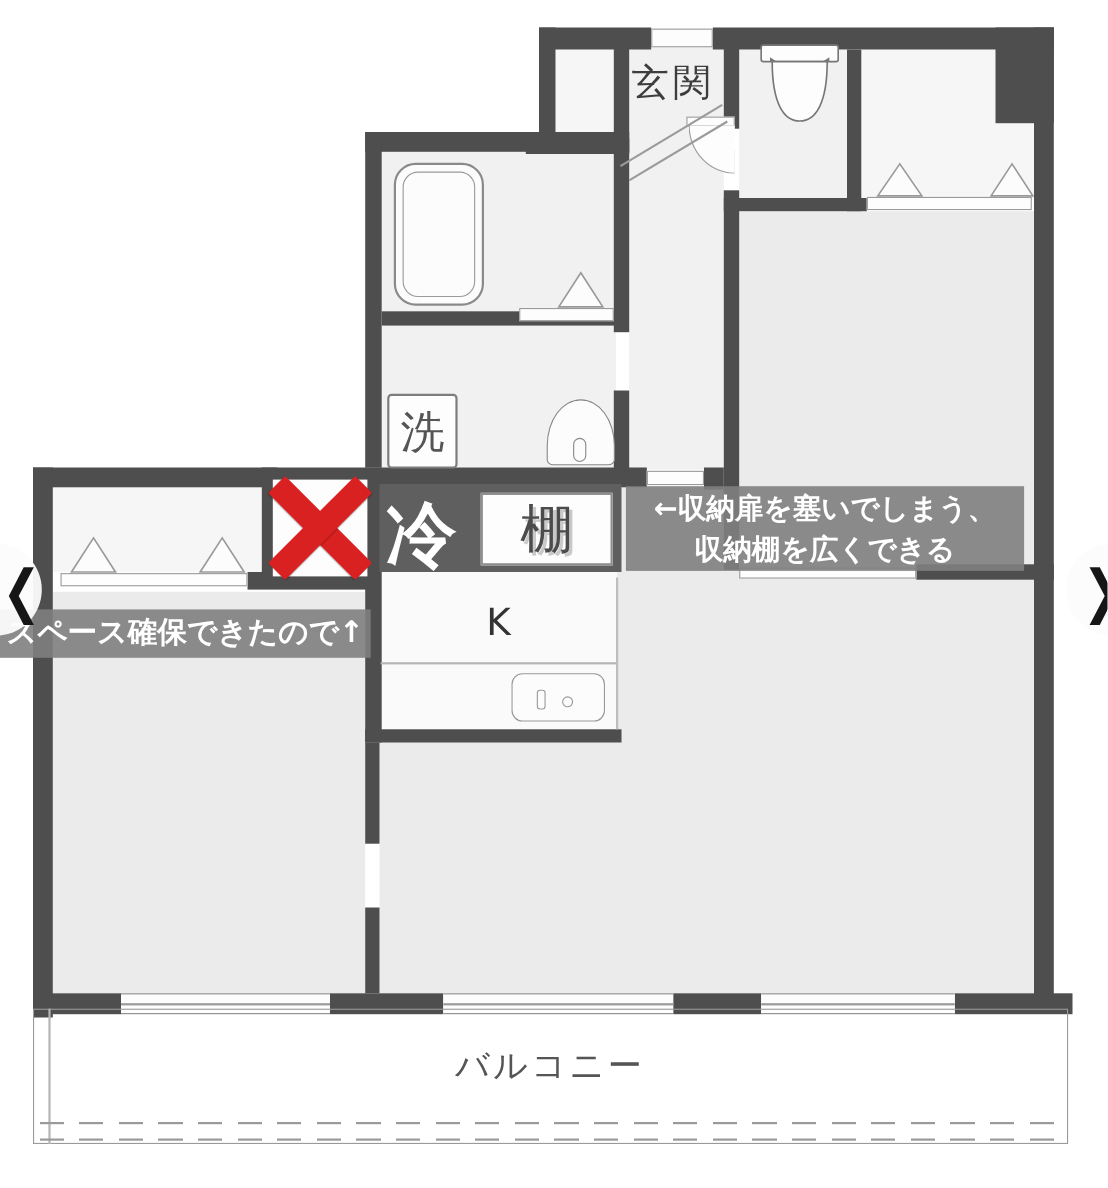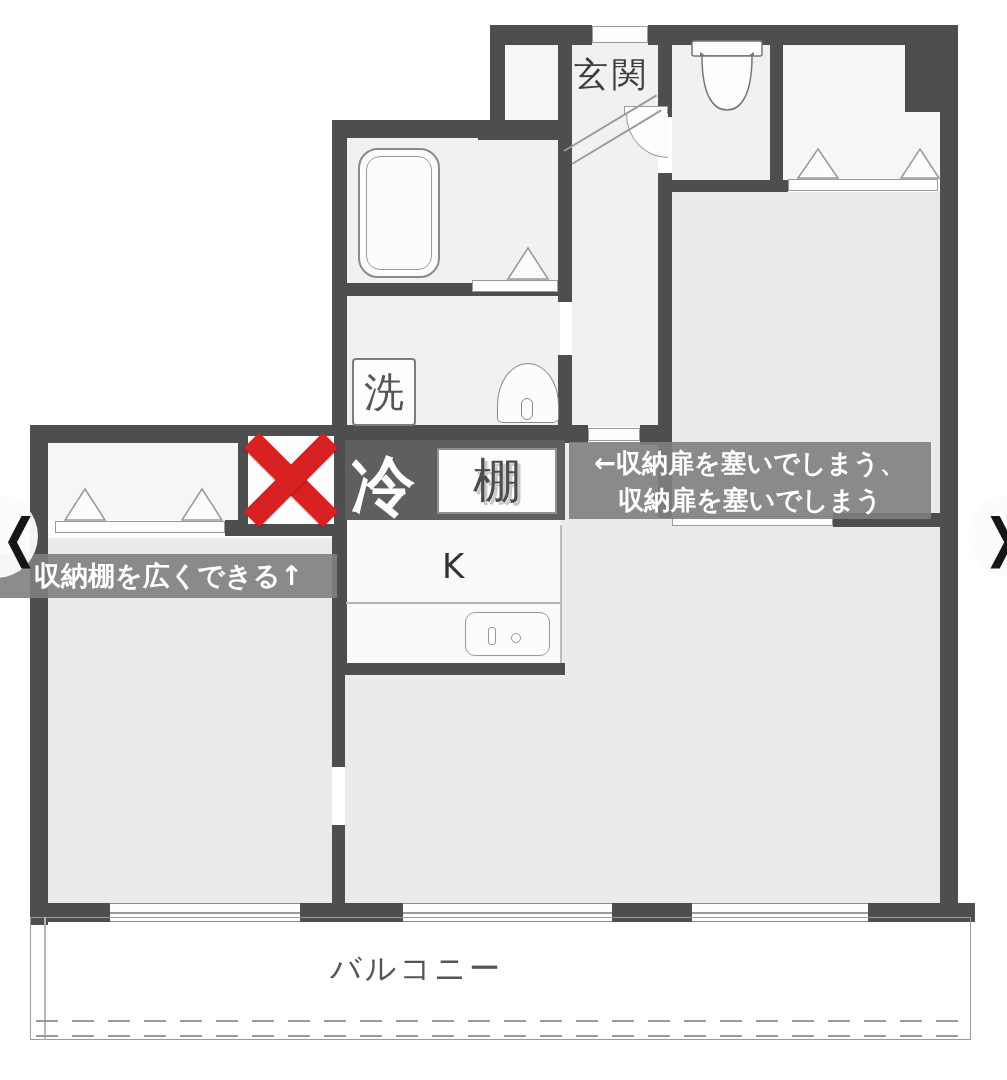--- a/index.html
+++ b/index.html
@@ -149,33 +149,33 @@
     </div>
   </div>
 
   <div class="xwrap">
     <div class="xbar" style="transform:translate(-50%,-50%) rotate(45deg);"></div>
     <div class="xbar" style="transform:translate(-50%,-50%) rotate(-45deg);"></div>
   </div>
 
   <span class="lbl" style="left:574px;top:52px;font-size:34px;font-weight:500;letter-spacing:4px;">玄関</span>
   <span class="lbl" style="left:442px;top:546px;font-size:34px;color:#333;">K</span>
-  <span class="lbl" style="left:330px;top:948px;width:340px;text-align:left;font-size:31px;color:#555;letter-spacing:3px;">バルコニー</span>
+  <span class="lbl" style="left:330px;top:948px;width:340px;text-align:center;font-size:31px;color:#555;letter-spacing:3px;">バルコニー</span>
 
   <div class="abs" style="left:30px;top:917px;width:941px;height:123px;border:1.5px solid #9a9a9a;box-sizing:border-box;z-index:2;"></div>
   <div class="abs" style="left:44px;top:917px;width:1.5px;height:123px;background:#b5b5b5;z-index:2;"></div>
   <div class="dash" style="left:36px;top:1020px;width:928px;"></div>
   <div class="dash" style="left:36px;top:1035px;width:928px;"></div>
 
   <div class="note" style="left:0;top:554px;width:337px;height:44px;font-size:27px;line-height:44px;">
-    <span>収納棚を広くできる↑</span>
+    <span>スペース確保できたので↑</span>
   </div>
   <div class="note" style="left:569px;top:442px;width:362px;height:77px;font-size:26px;line-height:37px;padding-top:3px;box-sizing:border-box;">
     <div>←収納扉を塞いでしまう、</div>
-    <div>収納扉を塞いでしまう</div>
+    <div>収納棚を広くできる</div>
   </div>
 
   <div class="bubble" style="left:-46px;top:494px;"></div>
   <div class="chev" style="left:2px;top:517px;">❮</div>
   <div class="bubble" style="left:969px;top:494px;"></div>
   <div class="chev" style="left:984px;top:517px;">❯</div>
 
 </div>
 
 </body></html>

